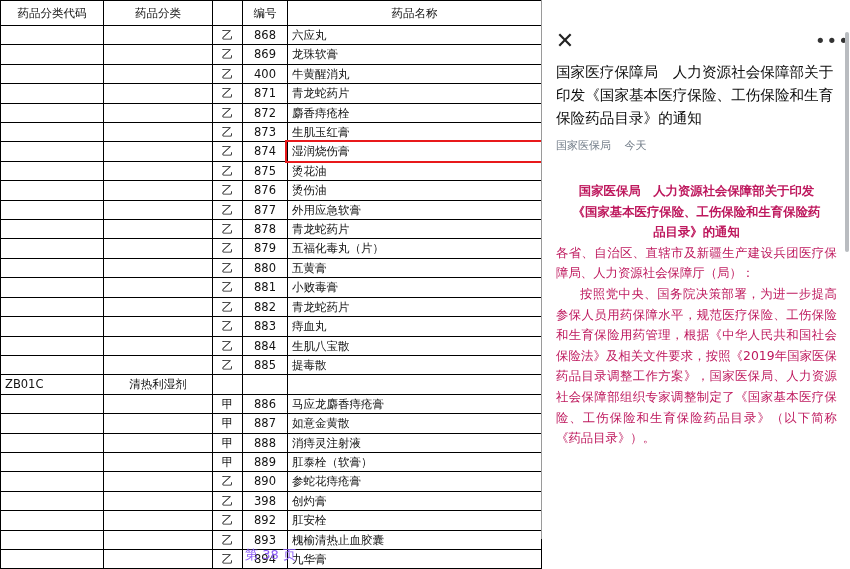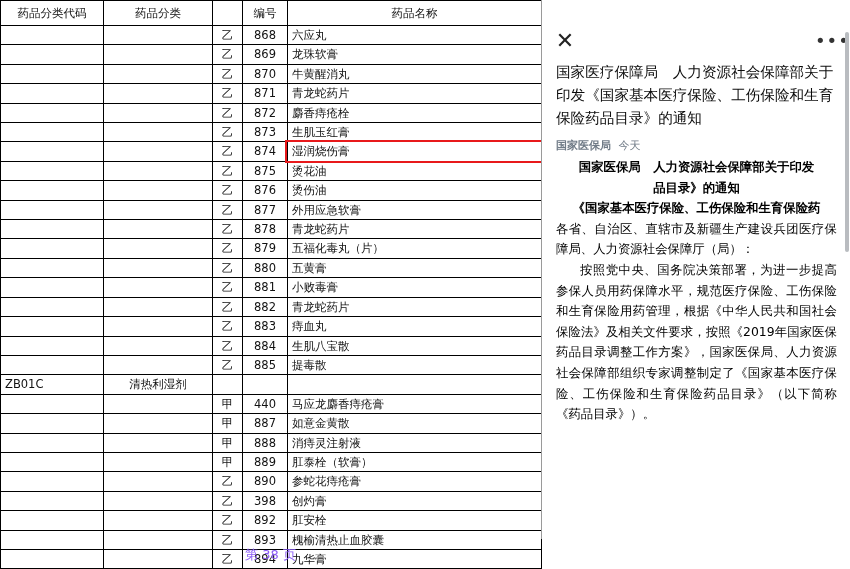--- a/index.html
+++ b/index.html
@@ -111,26 +111,26 @@
     font-weight: normal;
     line-height: 23px;
     color: #0b0b0b;
     letter-spacing: 0px;
   }
   .notice-meta {
     margin-top: 9px;
     font-size: 11px;
     color: #6f7a86;
   }
-  .notice-meta .src { margin-right: 4px; font-weight: bold; }
+  .notice-meta .src { margin-right: 10px; }
   .notice-content {
-    margin-top: 4px;
+    margin-top: 28px;
     font-size: 12.4px;
     line-height: 20.6px;
-    color: #000000;
+    color: #be185d;
     text-align: justify;
   }
   .notice-content p { margin: 0; }
   .notice-content p.c { text-align: center; }
   .notice-content p.ind { text-indent: 24px; }
   .notice-content p.b { font-weight: bold; }
 
   
   .scrollbar {
     position: absolute;
@@ -185,21 +185,21 @@
             <td class="lft"></td>
             <td class="ctr"></td>
             <td class="ctr">乙</td>
             <td class="ctr">869</td>
             <td class="lft">龙珠软膏</td>
           </tr>
           <tr>
             <td class="lft"></td>
             <td class="ctr"></td>
             <td class="ctr">乙</td>
-            <td class="ctr">870</td>
+            <td class="ctr">400</td>
             <td class="lft">牛黄醒消丸</td>
           </tr>
           <tr>
             <td class="lft"></td>
             <td class="ctr"></td>
             <td class="ctr">乙</td>
             <td class="ctr">871</td>
             <td class="lft">青龙蛇药片</td>
           </tr>
           <tr>
@@ -304,21 +304,21 @@
             <td class="lft">ZB01C</td>
             <td class="ctr">清热利湿剂</td>
             <td class="ctr"></td>
             <td class="ctr"></td>
             <td class="lft"></td>
           </tr>
           <tr>
             <td class="lft"></td>
             <td class="ctr"></td>
             <td class="ctr">甲</td>
-            <td class="ctr">440</td>
+            <td class="ctr">886</td>
             <td class="lft">马应龙麝香痔疮膏</td>
           </tr>
           <tr>
             <td class="lft"></td>
             <td class="ctr"></td>
             <td class="ctr">甲</td>
             <td class="ctr">887</td>
             <td class="lft">如意金黄散</td>
           </tr>
           <tr>
@@ -393,22 +393,22 @@
     </div>
 
     <div class="notice-body">
       <div class="notice-title">国家医疗保障局　人力资源社会保障部关于印发《国家基本医疗保险、工伤保险和生育保险药品目录》的通知</div>
       <div class="notice-meta">
         <span class="src">国家医保局</span>
         <span>今天</span>
       </div>
       <div class="notice-content" id="notice-content">
           <p class="c b">国家医保局　人力资源社会保障部关于印发</p>
+          <p class="c b">《国家基本医疗保险、工伤保险和生育保险药</p>
           <p class="c b">品目录》的通知</p>
-          <p class="c b">《国家基本医疗保险、工伤保险和生育保险药</p>
           <p>各省、自治区、直辖市及新疆生产建设兵团医疗保障局、人力资源社会保障厅（局）：</p>
           <p class="ind">按照党中央、国务院决策部署，为进一步提高参保人员用药保障水平，规范医疗保险、工伤保险和生育保险用药管理，根据《中华人民共和国社会保险法》及相关文件要求，按照《2019年国家医保药品目录调整工作方案》，国家医保局、人力资源社会保障部组织专家调整制定了《国家基本医疗保险、工伤保险和生育保险药品目录》（以下简称《药品目录》）。</p>
         </div>
     </div>
 
     <div class="scrollbar"></div>
   </div>
 
 </div>
 

